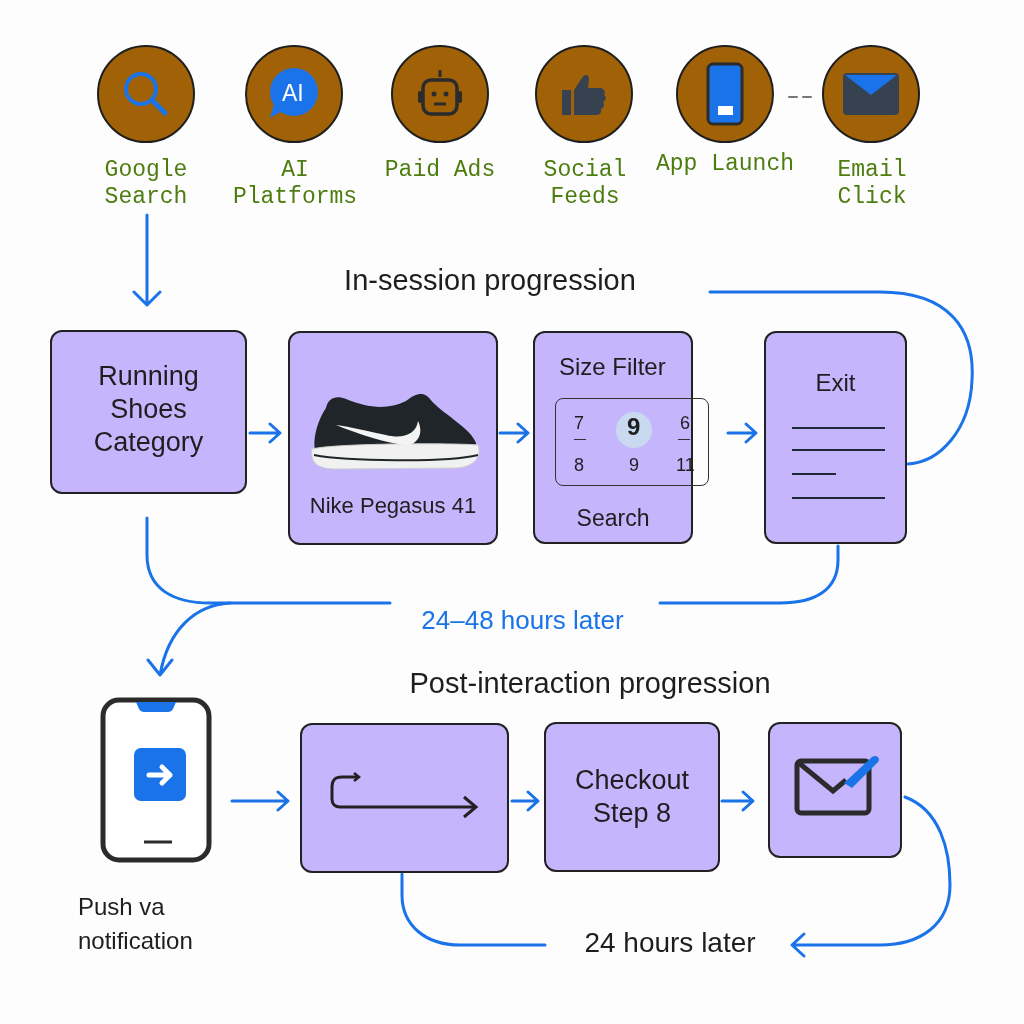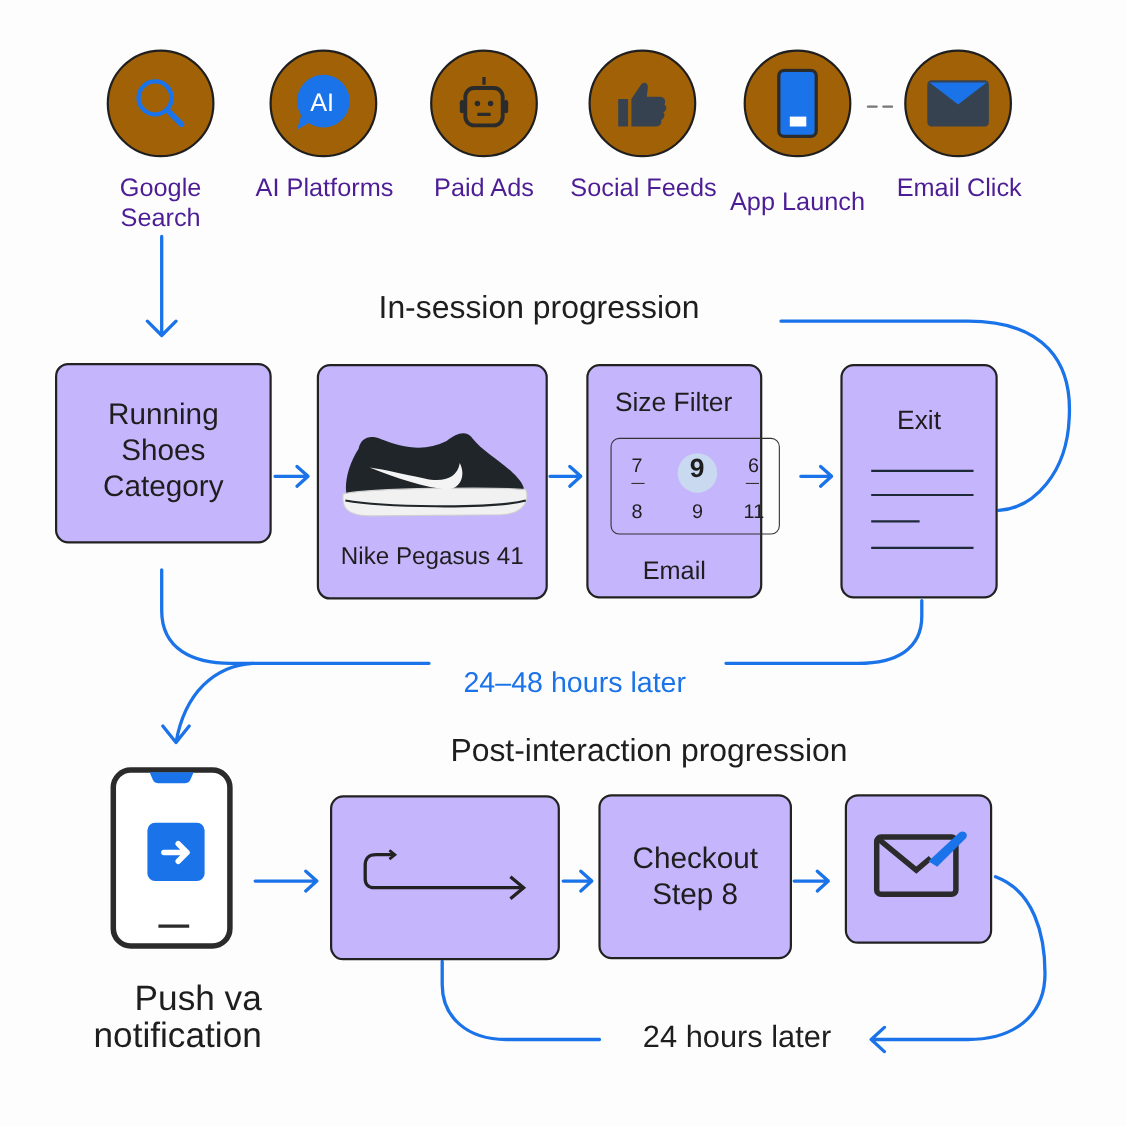--- a/index.html
+++ b/index.html
@@ -1,21 +1,21 @@
 <!DOCTYPE html>
 <html><head>
 <meta charset="utf-8">
 <style>
   html, body { margin:0; padding:0; }
   body { width:1024px; height:1024px; background:#fdfdfd; position:relative; overflow:hidden;
          font-family:"Liberation Sans","DejaVu Sans",sans-serif; color:#1e1e1e; }
   .abs { position:absolute; }
   .circle { position:absolute; width:98px; height:98px; border:2px solid #1f1f1f; border-radius:50%;
             background:#a16207; box-sizing:border-box; display:flex; align-items:center; justify-content:center; }
-  .src-label { position:absolute; width:140px; text-align:center; font-size:23px; line-height:27px; color:#4c1d95; }
+  .src-label { position:absolute; width:140px; text-align:center; font-size:23px; line-height:27px; color:#4d7c0f;font-family:Liberation Mono, monospace; }
   .box { position:absolute; border:2px solid #222; border-radius:12px; background:#c4b5fd; box-sizing:border-box; }
   .title { position:absolute; font-size:29px; font-weight:500; color:#1e1e1e; text-align:center; white-space:nowrap; }
   .blue-text { color:#1a73e8;margin-top:16px; }
   svg.overlay { position:absolute; left:0; top:0; pointer-events:none; }
 </style>
 </head>
 <body>
 
 <svg class="overlay" width="1024" height="1024">
   <defs></defs>
@@ -81,21 +81,21 @@
   </svg>
 </div>
 <div class="src-label" style="left:515px;top:157px;">Social Feeds</div>
 
 <div class="circle" style="left:676px;top:45px;">
   <svg width="40" height="64" viewBox="0 0 40 64">
     <rect x="3" y="2" width="34" height="60" rx="5" fill="#1a73e8" stroke="#2b2b2b" stroke-width="3"></rect>
     <rect x="13" y="44" width="15" height="9" fill="#fff"></rect>
   </svg>
 </div>
-<div class="src-label" style="left:655px;top:170px;">App Launch</div>
+<div class="src-label" style="left:655px;top:151px;">App Launch</div>
 
 <div class="circle" style="left:822px;top:45px;">
   <svg width="58" height="46" viewBox="0 0 58 46">
     <rect x="1" y="2" width="56" height="42" rx="4" fill="#36424f"></rect>
     <path d="M3 4 L29 24 L55 4 Z" fill="#1a73e8"></path>
   </svg>
 </div>
 <div class="src-label" style="left:802px;top:157px;">Email Click</div>
 
 <div class="title" style="left:300px;top:264px;width:380px;">In-session progression</div>
@@ -120,21 +120,21 @@
     <div class="abs" style="left:60px;top:13px;width:36px;height:36px;border-radius:50%;background:#c9d9f0;"></div>
     <span class="abs" style="left:18px;top:14px;font-size:18px;">7</span>
     <span class="abs" style="left:71px;top:14px;font-size:24px;font-weight:bold;">9</span>
     <span class="abs" style="left:124px;top:14px;font-size:18px;">6</span>
     <div class="abs" style="left:18px;top:40px;width:12px;border-top:1.5px solid #333;"></div>
     <div class="abs" style="left:122px;top:40px;width:12px;border-top:1.5px solid #333;"></div>
     <span class="abs" style="left:18px;top:56px;font-size:18px;">8</span>
     <span class="abs" style="left:73px;top:56px;font-size:18px;">9</span>
     <span class="abs" style="left:120px;top:56px;font-size:18px;">11</span>
   </div>
-  <div class="abs" style="left:0;right:0;top:172px;text-align:center;font-size:23px;">Email</div>
+  <div class="abs" style="left:0;right:0;top:172px;text-align:center;font-size:23px;">Search</div>
 </div>
 
 <div class="box" style="left:764px;top:331px;width:143px;height:213px;">
   <div class="abs" style="left:0;right:0;top:36px;text-align:center;font-size:24px;">Exit</div>
   <svg class="abs" style="left:24px;top:90px;" width="100" height="80" viewBox="0 0 100 80">
     <g stroke="#1e2a38" stroke-width="2">
       <line x1="2" y1="5" x2="95" y2="5"></line>
       <line x1="2" y1="27" x2="95" y2="27"></line>
       <line x1="2" y1="51" x2="46" y2="51"></line>
       <line x1="2" y1="75" x2="95" y2="75"></line>
@@ -148,21 +148,21 @@
 
 <div class="abs" style="left:100px;top:697px;width:112px;height:166px;">
   <svg width="112" height="166" viewBox="0 0 112 166">
     <rect x="3" y="3" width="106" height="160" rx="16" fill="#fff" stroke="#2b2b2b" stroke-width="5"></rect>
     <path d="M36 5 L76 5 L73 12 C 72 14, 70 15, 68 15 L44 15 C 42 15, 40 14, 39 12 Z" fill="#1a73e8"></path>
     <rect x="34" y="51" width="52" height="53" rx="7" fill="#1a73e8"></rect>
     <path d="M49 78 L70 78 M62 70 L70 78 L62 86" stroke="#fff" stroke-width="5" fill="none" stroke-linecap="round" stroke-linejoin="round"></path>
     <line x1="44" y1="145" x2="72" y2="145" stroke="#2b2b2b" stroke-width="3"></line>
   </svg>
 </div>
-<div class="abs" style="left:78px;top:890px;width:160px;text-align:right;font-size:32px;line-height:34px;">Push va notification</div>
+<div class="abs" style="left:78px;top:890px;width:160px;text-align:left;font-size:24px;line-height:34px;">Push va notification</div>
 
 <div class="box" style="left:300px;top:723px;width:209px;height:150px;">
   <svg class="abs" style="left:26px;top:44px;" width="152" height="50" viewBox="0 0 152 50">
     <path d="M30 8 L14 8 C 6 8, 4 12, 4 18 L4 30 C 4 35, 7 38, 12 38 L148 38" stroke="#222" stroke-width="3" fill="none"></path>
     <path d="M26 4 L31 8 L26 12" stroke="#222" stroke-width="2.5" fill="none"></path>
     <path d="M136 28 L148 38 L136 48" stroke="#222" stroke-width="3" fill="none"></path>
   </svg>
 </div>
 
 <div class="box" style="left:544px;top:722px;width:176px;height:150px;">

